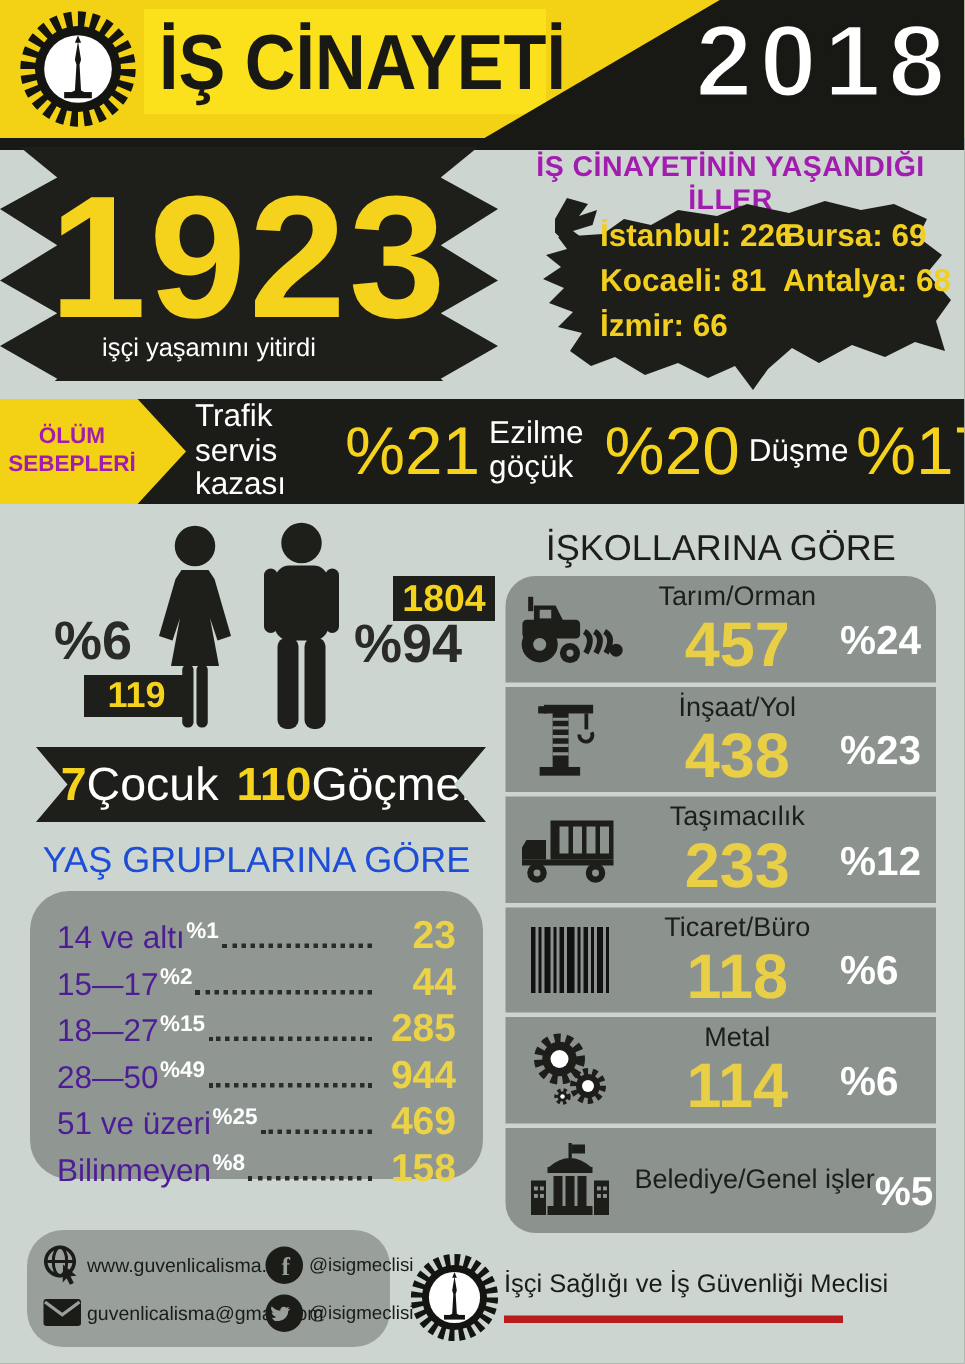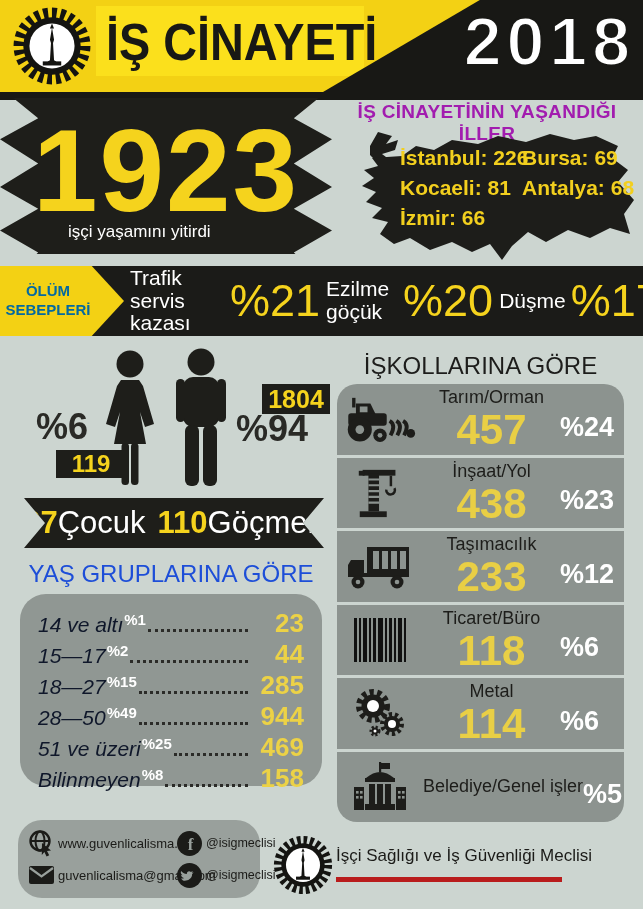--- a/index.html
+++ b/index.html
@@ -33,21 +33,21 @@
   .map{position:absolute;left:332px;top:120px;width:308px;height:142px;}
   .map-stats{position:absolute;left:400px;top:146px;display:grid;grid-template-columns:112px auto;
              column-gap:10px;row-gap:6px;font-size:21px;font-weight:700;color:#f2cf1e;white-space:nowrap;}
 
   
   .causes{position:absolute;left:0;top:266px;width:643px;height:70px;background:#1b1b18;
           display:flex;align-items:center;gap:6px;box-sizing:border-box;padding-right:8px;}
   .causes-arrow{flex:none;width:124px;height:70px;background:#f3d114;
                 clip-path:polygon(0 0,74% 0,100% 50%,74% 100%,0 100%);
                 display:flex;align-items:center;justify-content:center;text-align:center;
-                font-size:15px;font-weight:700;color:#0369a1;line-height:1.25;
+                font-size:15px;font-weight:700;color:#a21caf;line-height:1.25;
                 box-sizing:border-box;padding-right:28px;}
   .cause{display:flex;align-items:center;gap:5px;flex:none;}
   .cause-label{color:#fff;font-size:21px;line-height:1.08;}
   .w2{width:95px;} .w2b{width:72px;}
   .cause-pct{color:#f5d31d;font-size:45px;font-weight:400;white-space:nowrap;}
 
   
   .female-pct{position:absolute;left:36px;top:406px;font-size:36px;font-weight:700;color:#2a2a26;}
   .male-pct{position:absolute;left:236px;top:408px;font-size:36px;font-weight:700;color:#2a2a26;}
   .badge{position:absolute;background:#1e1e1a;color:#f5d31d;font-weight:700;text-align:center;margin-left:28px;}
@@ -63,21 +63,21 @@
   .ribbon .num{color:#f5d31d;font-size:31px;font-weight:700;}
   .ribbon .word{color:#fff;font-size:31px;}
   .ribbon .sep{width:5px;height:36px;background:#fff;margin:0 6px;}
 
   
   .age-title{position:absolute;left:20px;top:560px;width:302px;text-align:center;font-size:24px;color:#1d4ed8;}
   .age-box{position:absolute;left:20px;top:594px;width:302px;height:192px;background:#909793;
            border-radius:26px;box-sizing:border-box;padding:14px 18px;
            display:flex;flex-direction:column;justify-content:space-around;}
   .age-row{display:flex;align-items:baseline;}
-  .age-label{font-size:21px;color:#0f172a;white-space:nowrap;font-style:italic;}
+  .age-label{font-size:21px;color:#4c1d95;white-space:nowrap;}
   .age-sup{font-size:15px;font-weight:700;color:#fff;position:relative;top:-7px;margin-left:1px;}
   .age-dots{flex:1;border-bottom:3px dotted #2b2b28;margin:0 6px 4px 2px;}
   .age-val{font-size:26px;font-weight:700;color:#ecd246;min-width:50px;text-align:right;}
 
   
   .sectors-title{position:absolute;left:337px;top:352px;width:287px;text-align:center;font-size:24px;color:#1d1d1b;}
   .sectors{position:absolute;left:337px;top:384px;width:287px;height:438px;
            display:flex;flex-direction:column;gap:3px;}
   .sector{flex:1;background:#8c938f;display:grid;grid-template-columns:86px 1fr 64px;align-items:center;}
   .sector:first-child{border-radius:20px 20px 0 0;}

